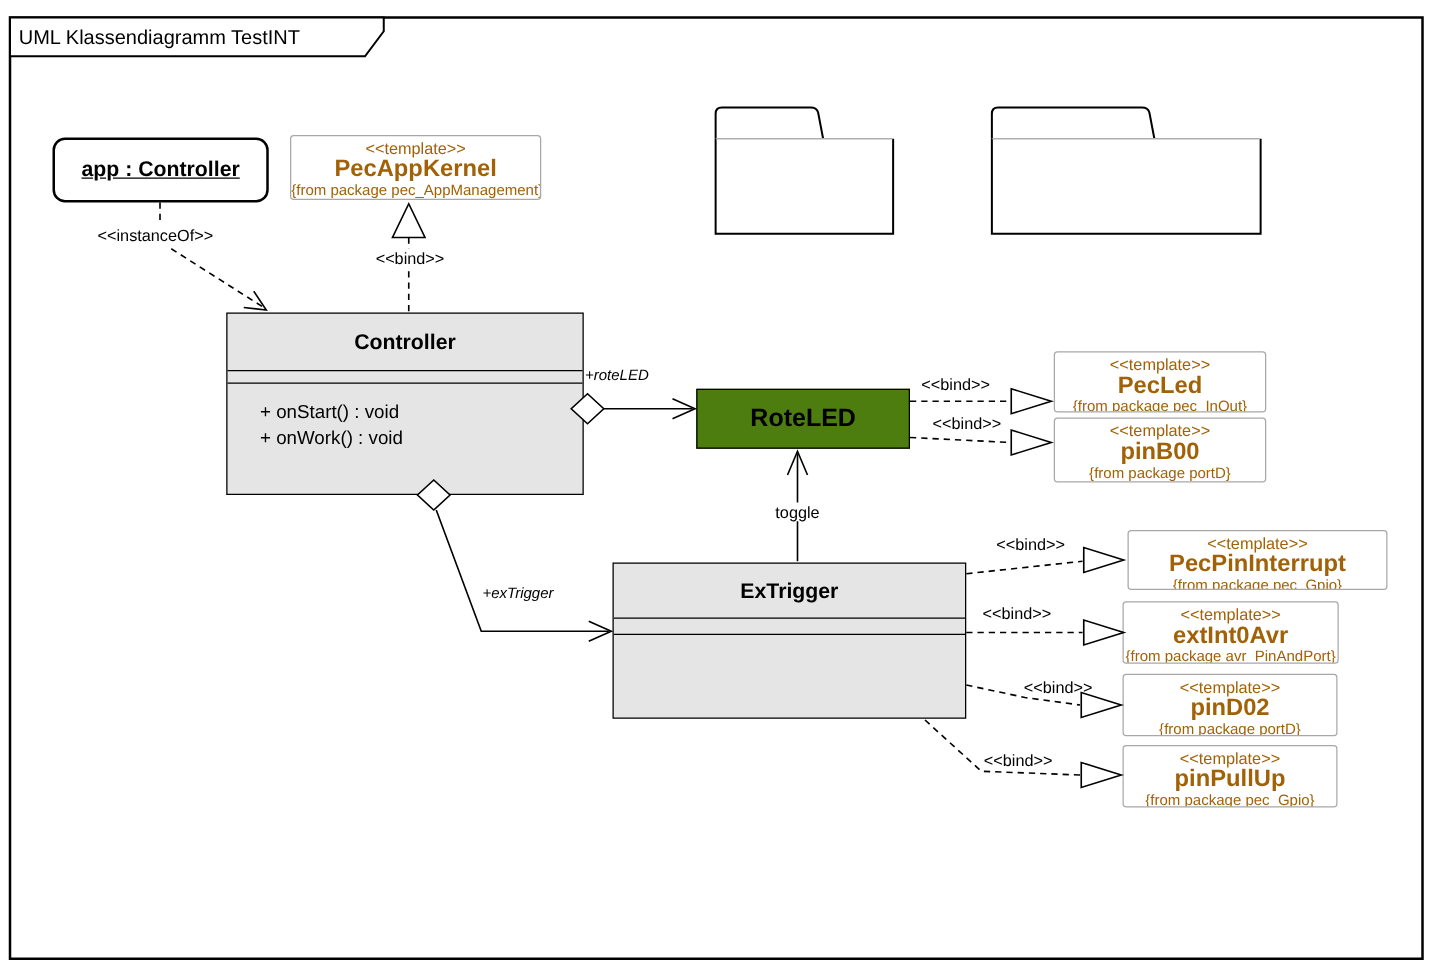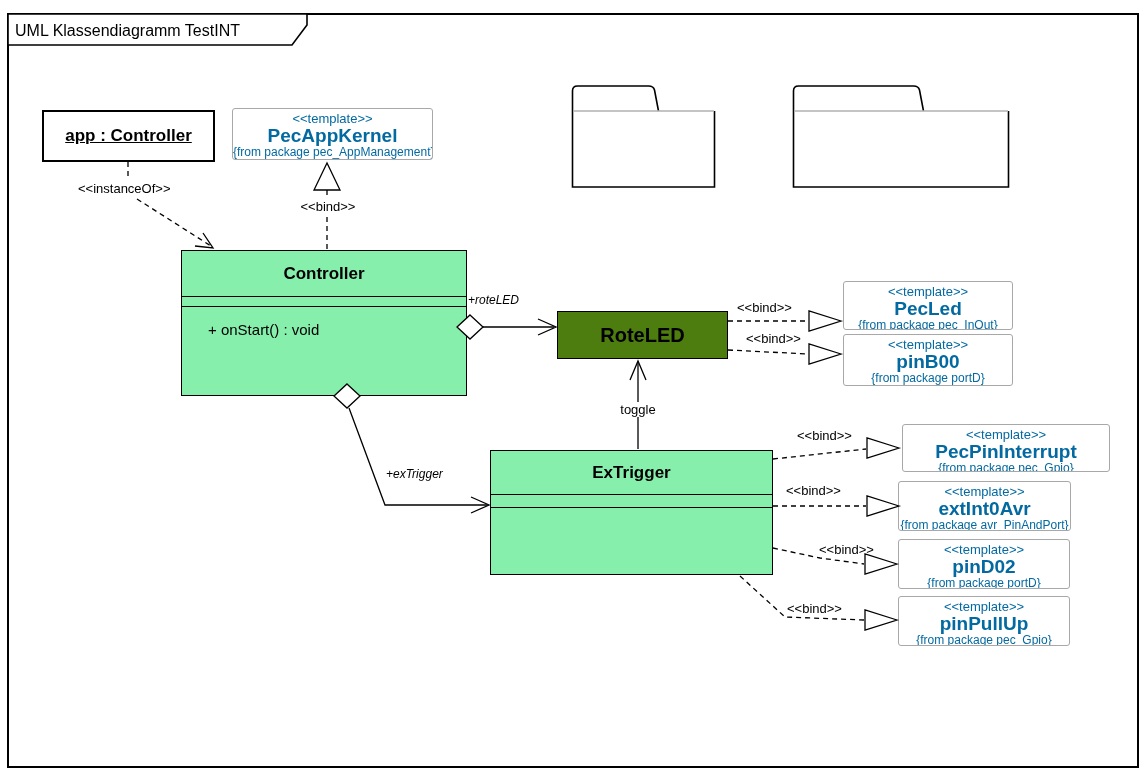--- a/index.html
+++ b/index.html
@@ -10,37 +10,37 @@
   
   #boxlayer  { position:absolute; inset:0; z-index:1; }
   #svglayer  { position:absolute; inset:0; z-index:2; pointer-events:none; }
   #lbllayer  { position:absolute; inset:0; z-index:3; pointer-events:none; }
 
   
   .frame-title { position:absolute; left:15px; top:17px; width:280px; height:27px;
                  font-size:16px; line-height:27px; white-space:nowrap; z-index:3; }
 
   
-  .clsbox { position:absolute; border:1.6px solid #000; background:#86efac; }
+  .clsbox { position:absolute; border:1.6px solid #000; background:#e5e5e5; }
   .cls-title { font-weight:bold; font-size:17px; display:flex; align-items:center;
                justify-content:center; border-bottom:1.4px solid #000; }
   .cls-strip { border-bottom:1.4px solid #000; }
   .cls-ops   { font-size:15px; line-height:21px; white-space:nowrap; }
 
   .simplebox { position:absolute; border:1.6px solid #000; background:#4d7c0f;
                display:flex; align-items:center; justify-content:center;
                font-weight:bold; font-size:20px; }
 
   .instbox { position:absolute; border:2px solid #000; background:#fff;
              display:flex; align-items:center; justify-content:center;
              font-weight:bold; font-size:17px; text-decoration:underline; }
 
   
   .tplbox { position:absolute; border:1.4px solid #a8a8a8; border-radius:3px;
-            background:#fff; text-align:center; color:#0369a1; overflow:hidden; }
+            background:#fff; text-align:center; color:#a16207; overflow:hidden; }
   .tpl-st   { font-size:13px; line-height:14px; margin-top:3px; white-space:nowrap; }
   .tpl-name { font-size:19px; font-weight:bold; line-height:19px; white-space:nowrap; }
   .tpl-from { font-size:12px; line-height:14px; white-space:nowrap; }
 
   
   .pkg-body-label { position:absolute; display:flex; align-items:center; justify-content:center;
                     font-size:15px; }
   .pkg-texts { position:absolute; display:flex; flex-direction:column; align-items:center; }
   .pkg-st   { font-size:12px; color:#969696; margin-top:4px; }
   .pkg-name { font-size:17px; margin-top:3px; }
@@ -51,21 +51,21 @@
   .lbl.onLine { background:#fff; text-align:center; padding:0 1px; }
   .role { position:absolute; font-size:12px; white-space:nowrap;font-style:italic; }
 </style>
 </head>
 <body>
 
 <div id="canvas">
 
   <div id="boxlayer">
 
-    <div class="instbox" style="left:42px; top:110px; width:173px; height:52px;">
+    <div class="instbox" style="left:42px; top:110px; width:173px; height:52px;border-radius:10px;">
       <span>app : Controller</span>
     </div>
 
     <div class="tplbox" style="left:232px; top:108px; width:201px; height:52px;">
       <div class="tpl-st">&lt;&lt;template&gt;&gt;</div>
       <div class="tpl-name">PecAppKernel</div>
       <div class="tpl-from">{from package pec_AppManagement}</div>
     </div>
 
     <div class="pkg-body-label" style="left:572px; top:111px; width:142px; height:76px;">
@@ -76,20 +76,21 @@
       <div class="pkg-st">&lt;&lt;class diagram&gt;&gt;</div>
       <div class="pkg-name">MCU_ATmega_xxx</div>
       <div class="pkg-tag">{AVR C++}</div>
     </div>
 
     <div class="clsbox" style="left:181px; top:250px; width:286px; height:146px;">
       <div class="cls-title" style="height:46px;">Controller</div>
       <div class="cls-strip" style="height:10px;"></div>
       <div class="cls-ops" style="padding:12px 0 0 26px;">
         <div>+ onStart() : void</div>
+        <div>+ onWork() : void</div>
       </div>
     </div>
 
     <div class="simplebox" style="left:557px; top:311px; width:171px; height:48px;">
       <span>RoteLED</span>
     </div>
 
     <div class="clsbox" style="left:490px; top:450px; width:283px; height:125px;">
       <div class="cls-title" style="height:44px;">ExTrigger</div>
       <div class="cls-strip" style="height:13px;"></div>

